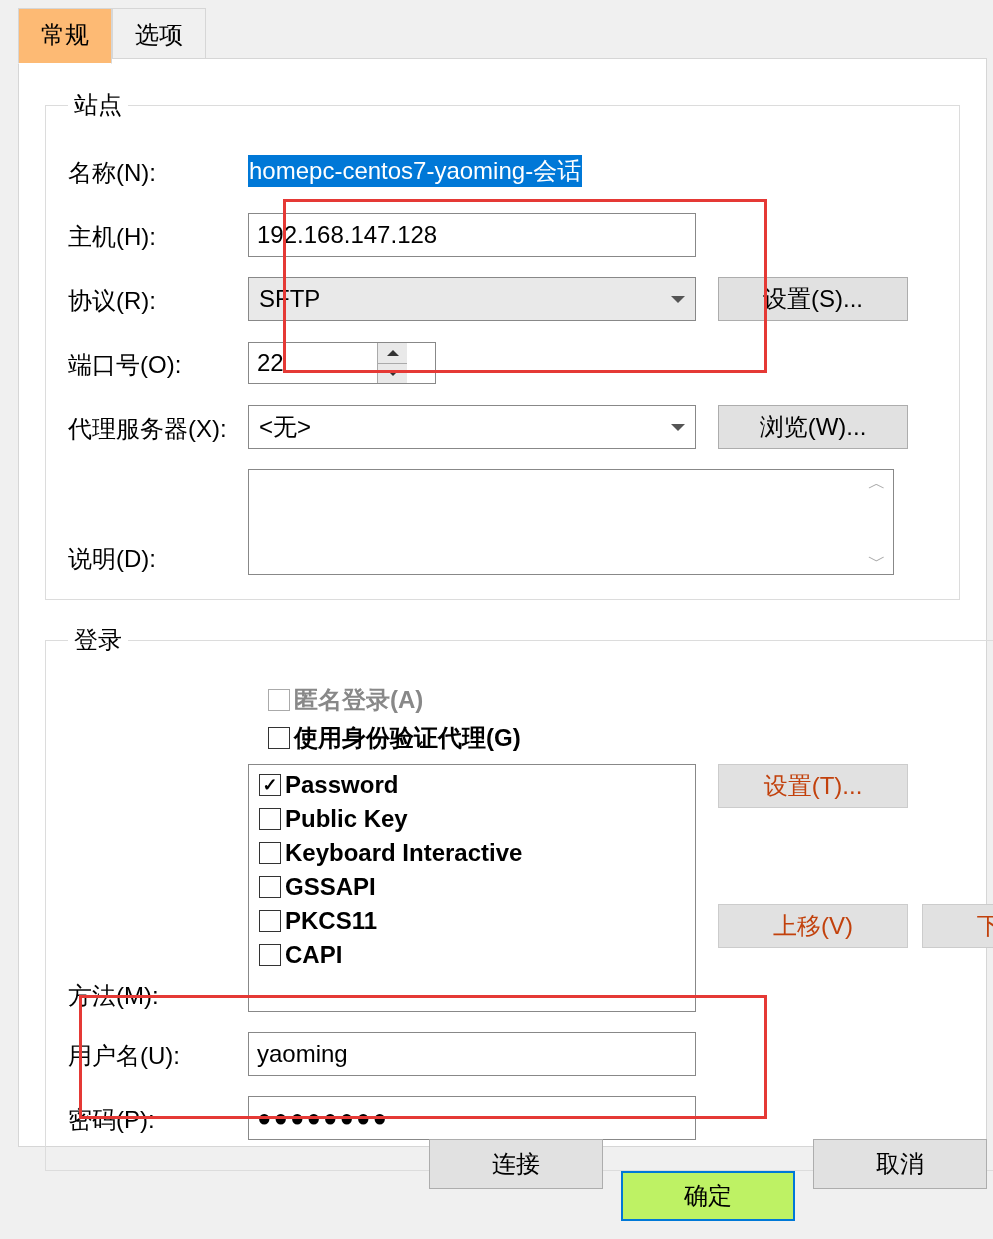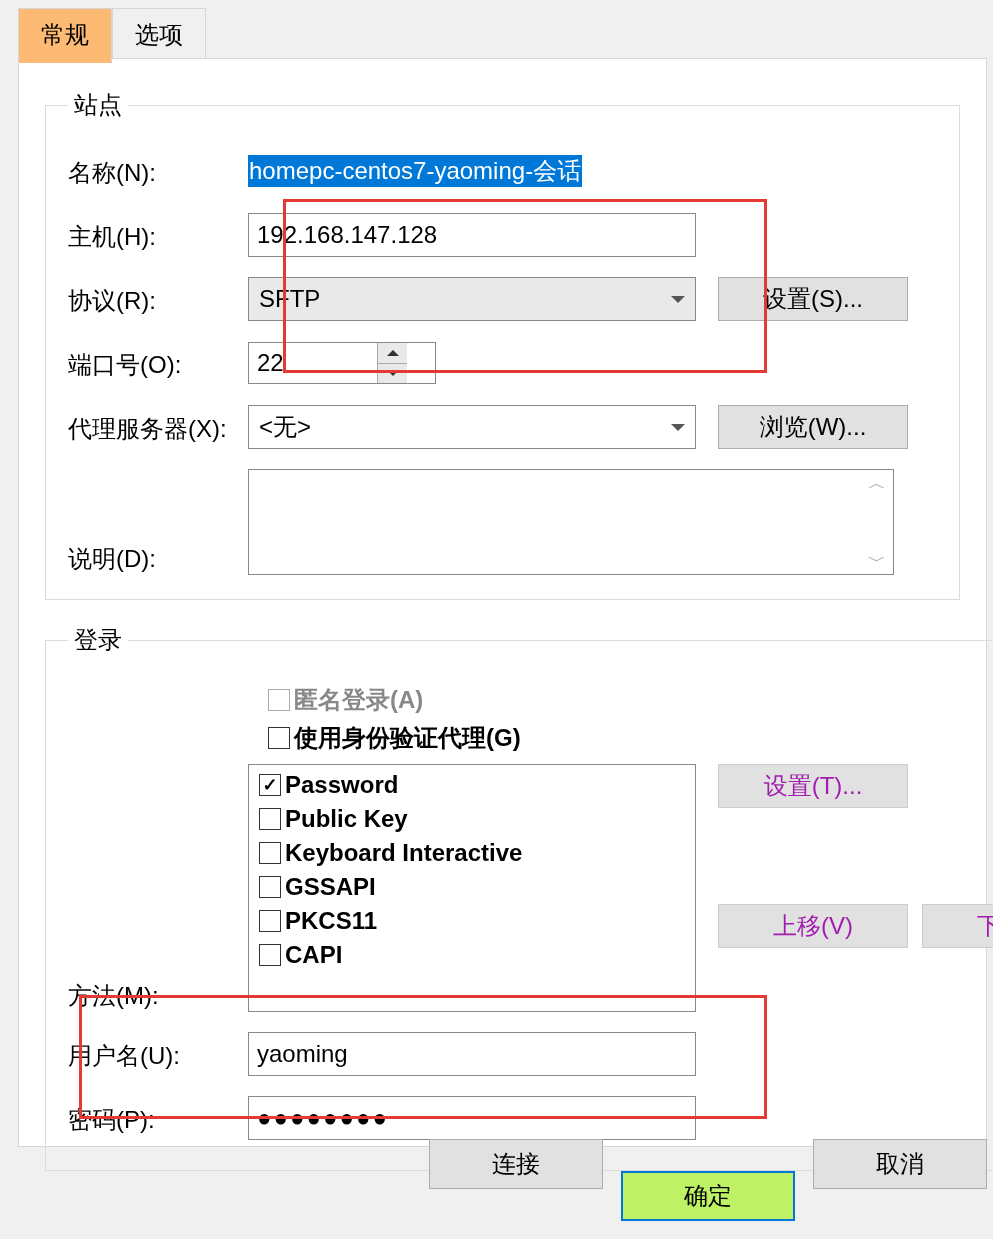--- a/index.html
+++ b/index.html
@@ -165,21 +165,21 @@
     width: 190px;
     background: #e1e1e1;
     border: 1px solid #adadad;
     font-size: 24px;
     font-family: inherit;
     display: flex;
     align-items: center;
     justify-content: center;
     cursor: default;
   }
-  .button.disabled { color: #a21caf; background: #e1e1e1; border:1px solid #ccc; }
+  .button.disabled { color: #c2410c; background: #e1e1e1; border:1px solid #ccc; }
   .checkbox-row {
     display: flex;
     align-items: center;
     gap: 4px;
     margin-bottom: 6px;
     font-size: 24px;
     font-weight: bold;
   }
   .checkbox-row.disabled { color: #888; }
   .cb {

